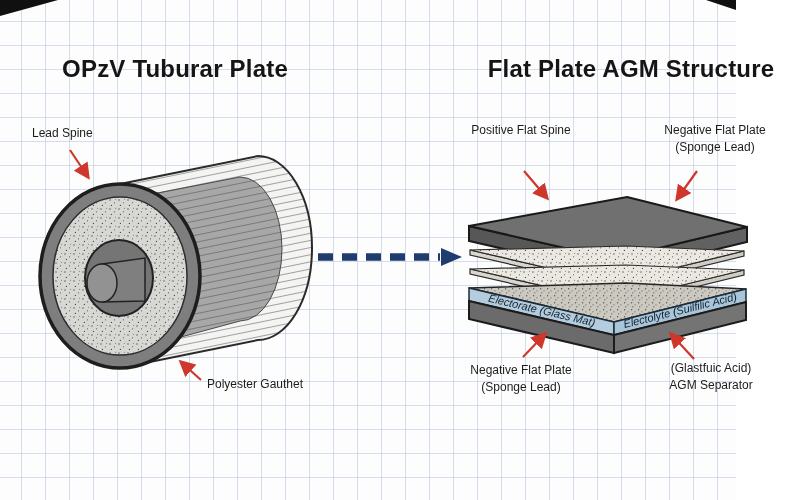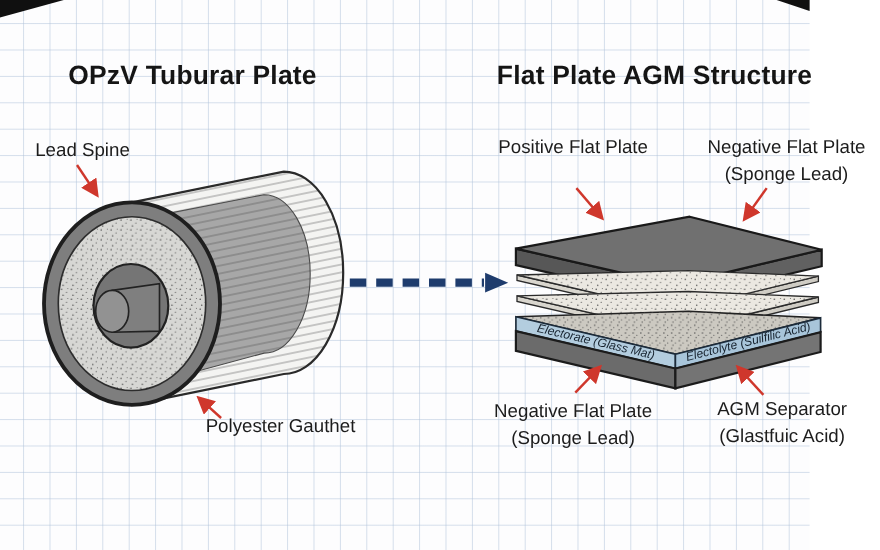--- a/index.html
+++ b/index.html
@@ -15,23 +15,23 @@
   }
   .corner-tl{position:absolute;top:0;left:0;width:0;height:0;
     border-top:16px solid #101010;border-right:58px solid transparent;}
   .corner-tr{position:absolute;top:0;right:0;width:0;height:0;
     border-top:10px solid #101010;border-left:30px solid transparent;}
   .title{
     position:absolute;font-weight:bold;font-size:24px;color:#151515;
     text-align:center;letter-spacing:.2px;
   }
   .title.left{left:25px;top:55px;width:300px;}
-  .title.right{left:435px;top:55px;width:320px;}
+  .title.right{left:471px;top:55px;width:320px;}
   .callout{
-    position:absolute;font-size:17px;color:#1c1c1c;text-align:center;line-height:1.45;
+    position:absolute;font-size:12px;color:#1c1c1c;text-align:center;line-height:1.45;
   }
   .co-positive{left:431px;top:122px;width:180px;}
   .co-negative-top{left:625px;top:122px;width:180px;}
   .co-negative-bottom{left:431px;top:362px;width:180px;}
   .co-agm{left:621px;top:360px;width:180px;}
   .co-lead-spine{left:32px;top:125px;width:120px;text-align:left;}
   .co-polyester{left:170px;top:376px;width:170px;text-align:center;}
   svg.scene{position:absolute;left:0;top:0;}
   .band-text{font-size:11px;font-style:italic;fill:#16222e;}
 </style>
@@ -145,27 +145,27 @@
   </svg>
 
   <div class="callout co-lead-spine">
     <span>Lead Spine</span>
   </div>
   <div class="callout co-polyester">
     <span>Polyester Gauthet</span>
   </div>
 
   <div class="callout co-positive">
-    <div>Positive Flat Plate</div>
+    <div>Positive Flat Spine</div>
   </div>
   <div class="callout co-negative-top">
     <div>Negative Flat Plate</div>
     <div>(Sponge Lead)</div>
   </div>
   <div class="callout co-negative-bottom">
     <div>Negative Flat Plate</div>
     <div>(Sponge Lead)</div>
   </div>
   <div class="callout co-agm">
+    <div>(Glastfuic Acid)</div>
     <div>AGM Separator</div>
-    <div>(Glastfuic Acid)</div>
   </div>
 </div>
 
 </body></html>

